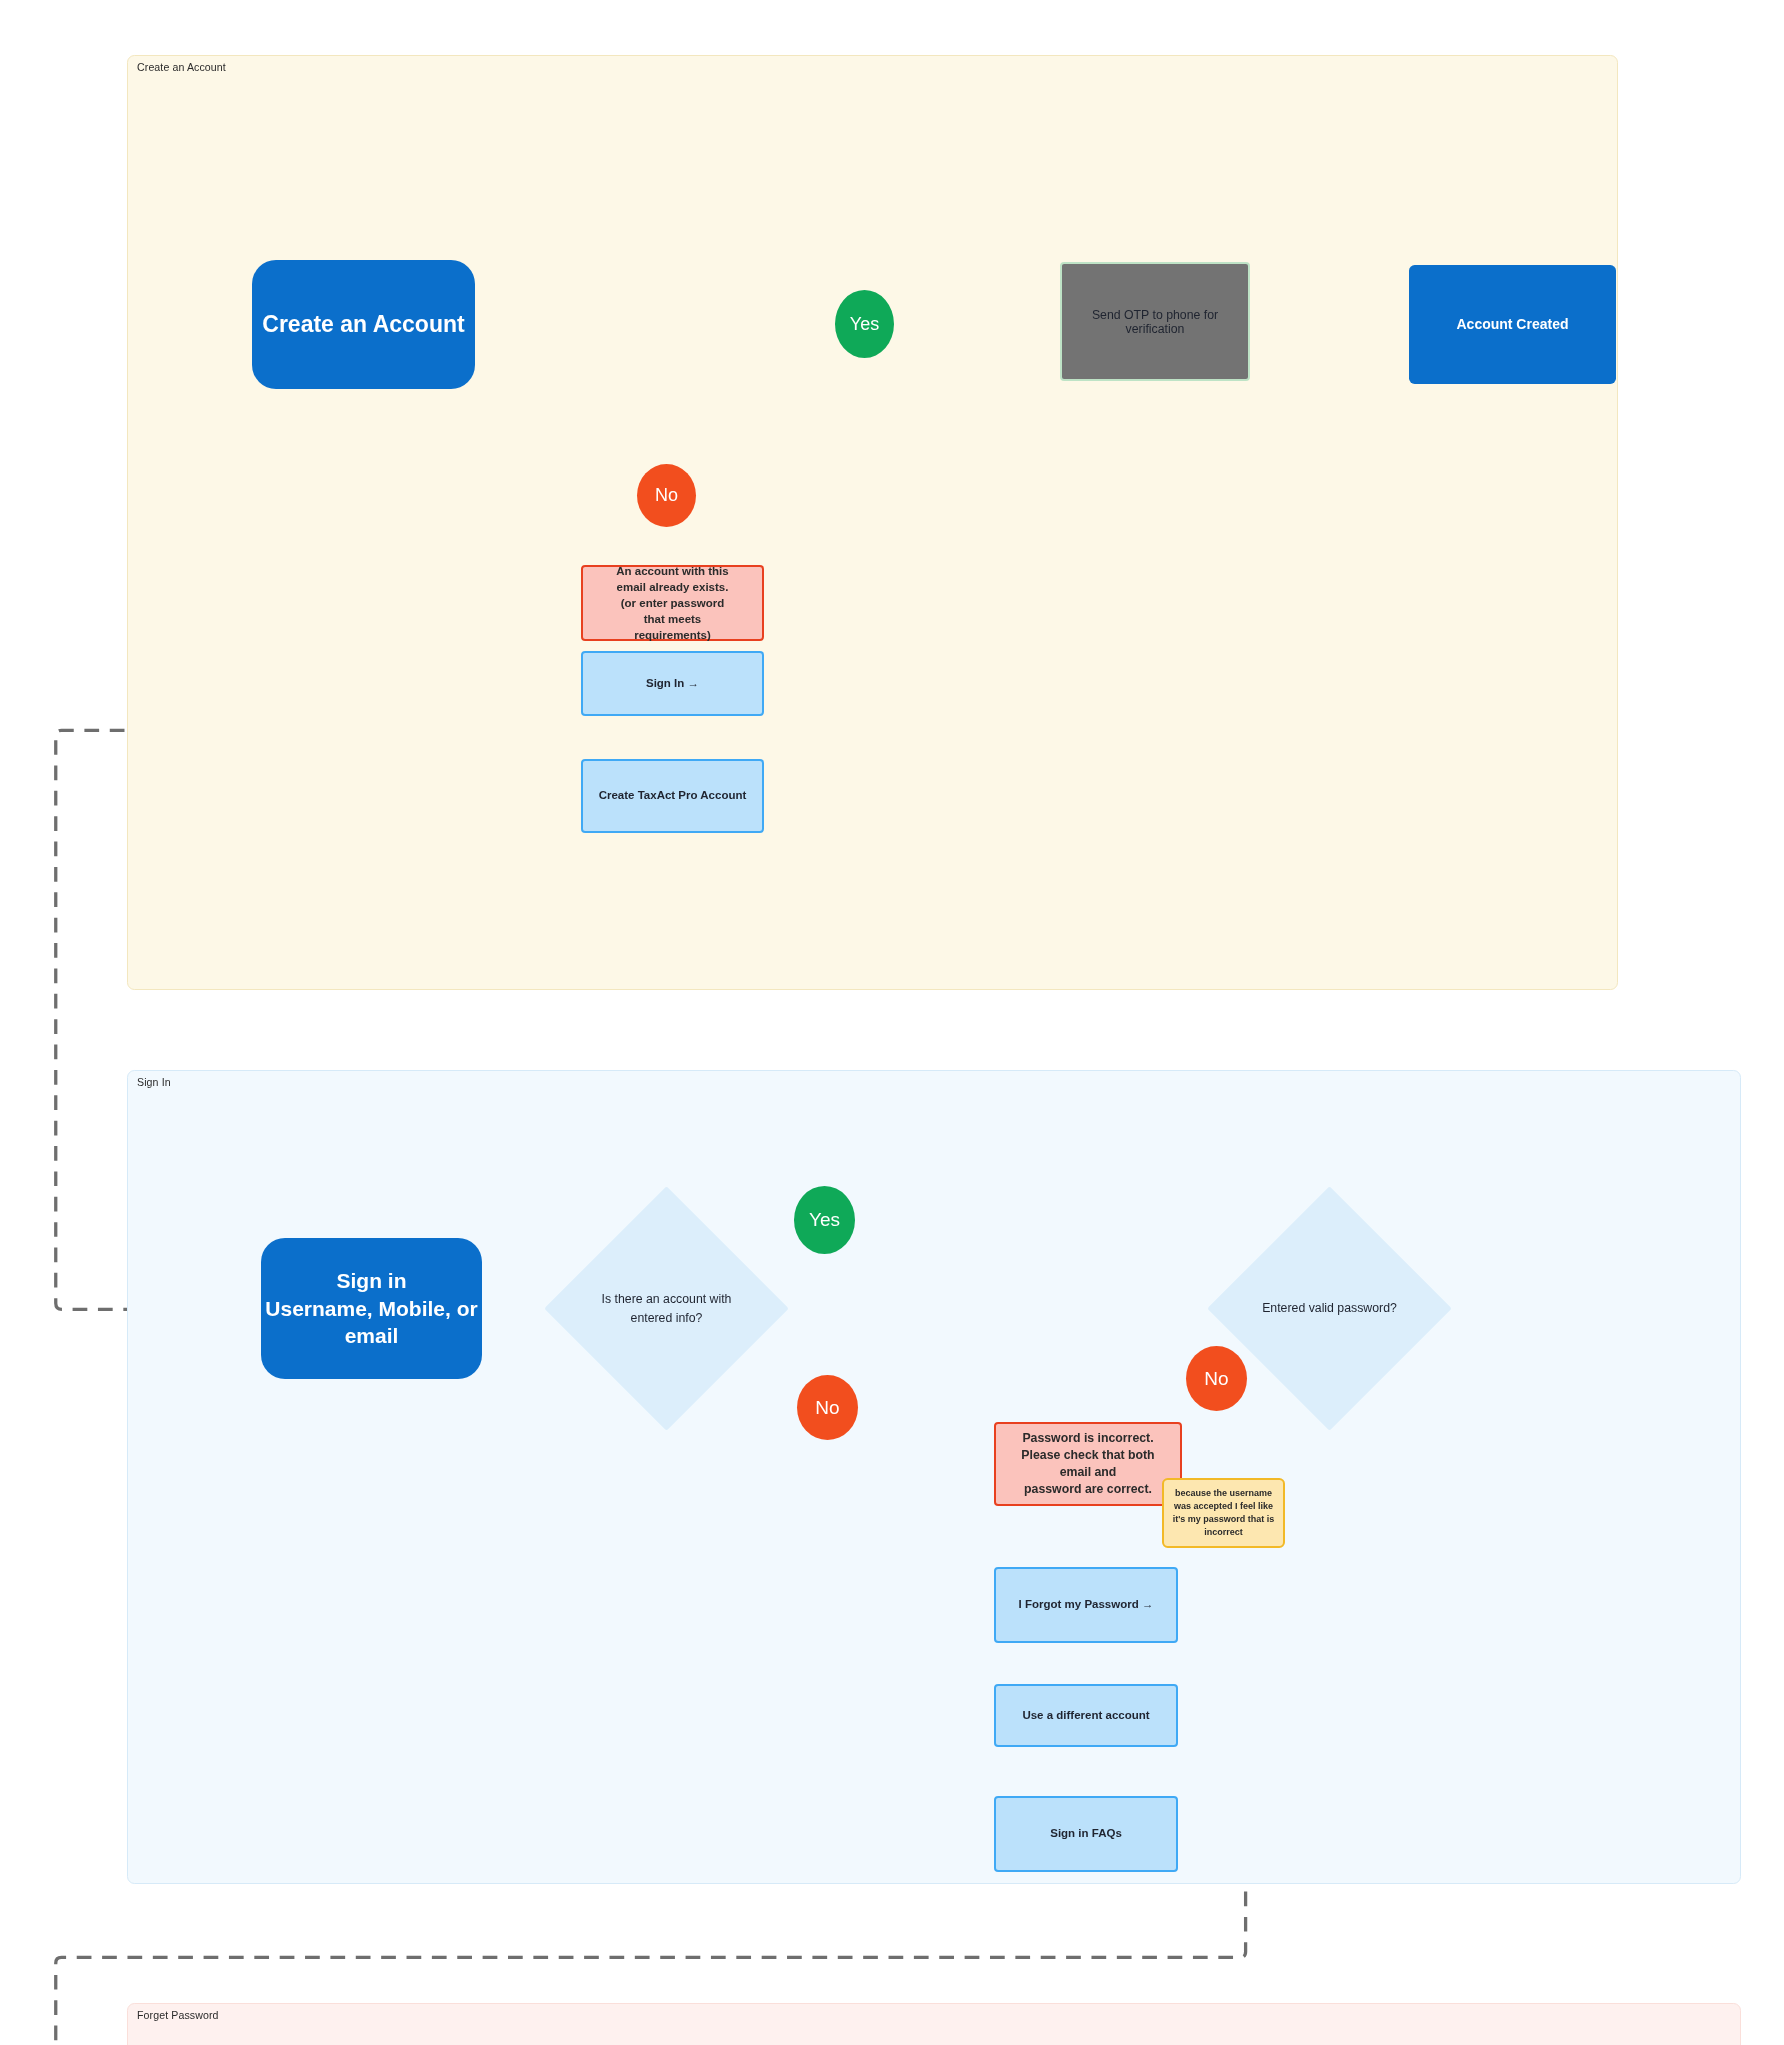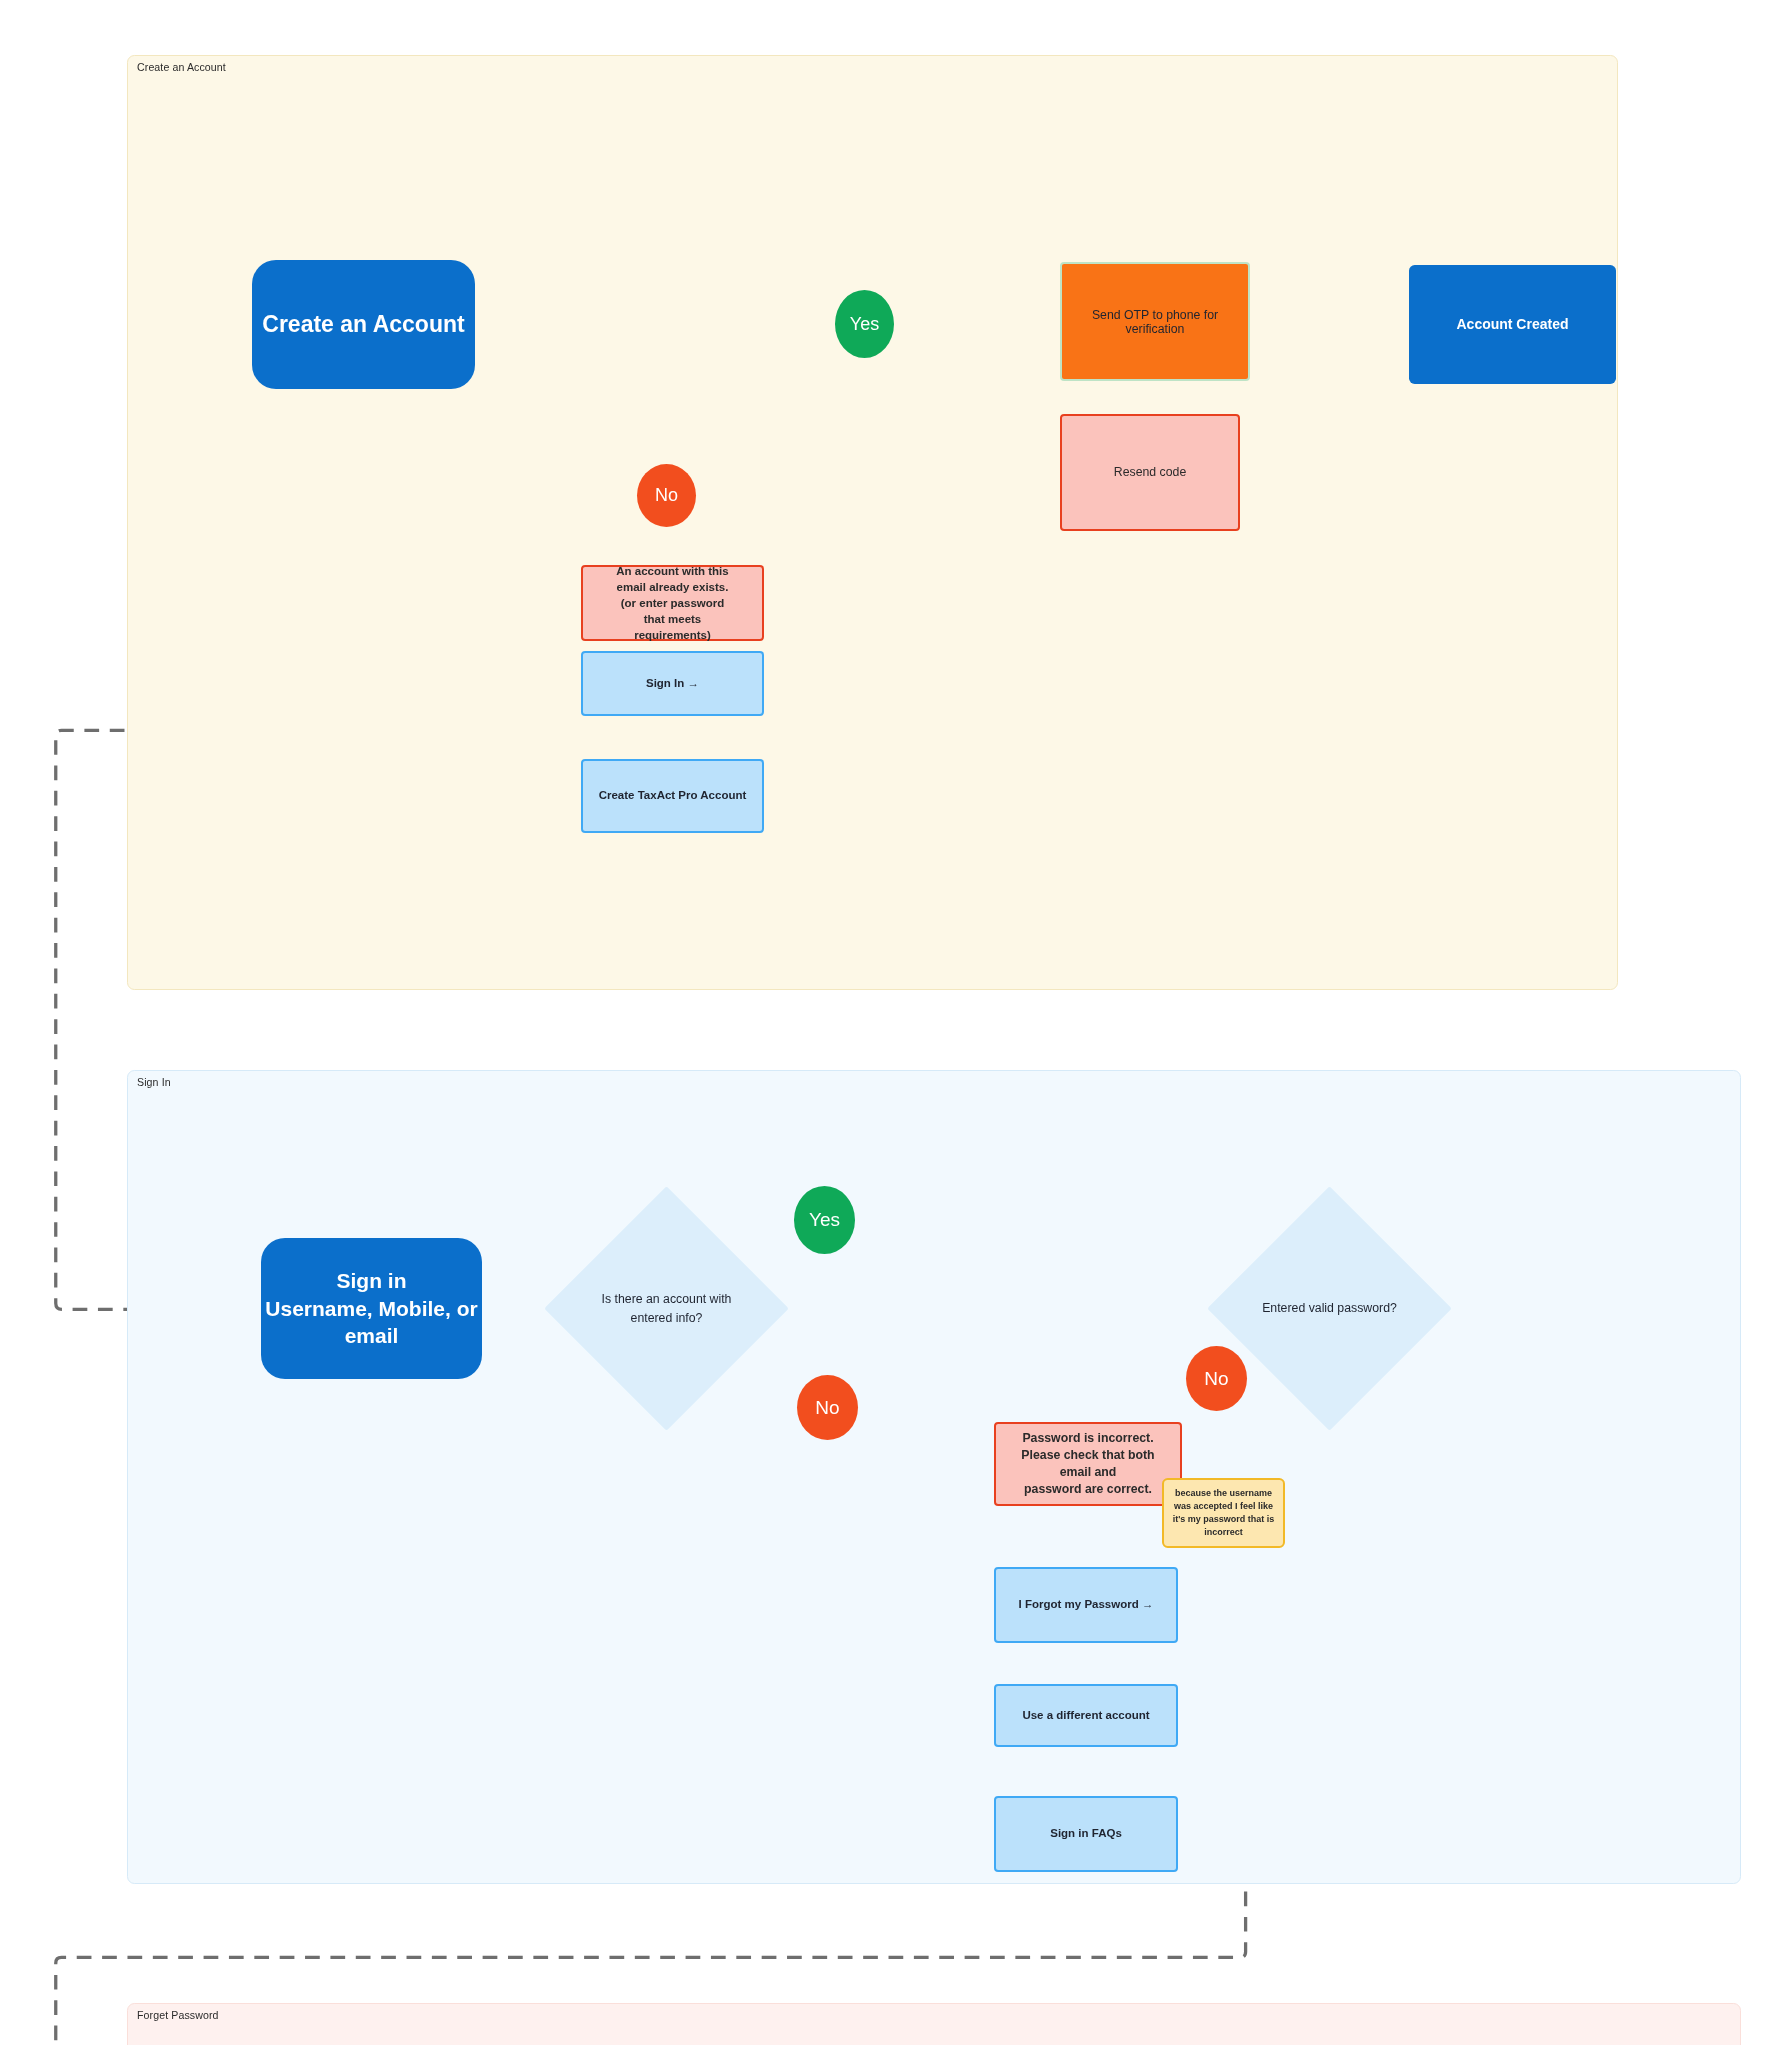--- a/index.html
+++ b/index.html
@@ -13,21 +13,21 @@
   .node{position:absolute;box-sizing:border-box;display:flex;align-items:center;justify-content:center;text-align:center;}
 
   
   .n-primary{background:#0B6FCB;border-radius:24px;color:#ffffff;font-weight:700;line-height:1.32;}
   .n-primary.sq{border-radius:5.7px;}
 
   
   .n-option{background:#BBE1FB;border:2px solid #3FA9F5;border-radius:4.1px;color:#1f2430;line-height:1.35;font-weight:bold;}
 
   
-  .n-green{background:#f97316;border:2px solid #BEE3C6;border-radius:4.1px;color:#1f2430;}
+  .n-green{background:#737373;border:2px solid #BEE3C6;border-radius:4.1px;color:#1f2430;}
 
   
   .n-error{background:#FBC3BC;border:2.5px solid #E8401F;border-radius:4.1px;color:#2b2b2b;font-weight:700;line-height:1.4;}
   .n-error.plain{font-weight:400;}
 
   
   .n-note{background:#FDE7B0;border:2px solid #F2B927;border-radius:5.7px;color:#2b2b2b;line-height:1.45;}
 
   
   .n-circle{border-radius:50%;color:#fff;display:flex;align-items:center;justify-content:center;font-weight:400;}
@@ -125,21 +125,20 @@
 
   <div class="node n-primary" style="left:252px;top:260px;width:223px;height:129px;font-size:23px;">Create an Account</div>
 
 
   <div class="node n-circle c-yes" style="left:835px;top:290px;width:59px;height:68px;font-size:18px;">Yes</div>
 
   <div class="node n-circle c-no" style="left:637px;top:464px;width:59px;height:63px;font-size:18px;">No</div>
 
   <div class="node n-green" style="left:1060px;top:262px;width:190px;height:119px;font-size:12.3px;">Send OTP to phone for verification</div>
 
-  <div class="node n-error plain" style="left:1060px;top:414px;width:180px;height:117px;font-size:12.3px;">Resend code</div>
 
   <div class="node n-primary sq" style="left:1409px;top:265px;width:207px;height:119px;font-size:14px;">Account Created</div>
 
   <div class="node n-error" style="left:581px;top:565px;width:183px;height:76px;font-size:11.5px;padding:0 26px;">An account with this email already exists. (or enter password that meets requirements)</div>
 
   <div class="node n-option" style="left:581px;top:651px;width:183px;height:65px;font-size:11.5px;font-weight:700;">Sign In  →</div>
 
   <div class="node n-option" style="left:581px;top:759px;width:183px;height:74px;font-size:11.5px;">Create TaxAct Pro Account</div>
 
   <div class="frame" style="left:127px;top:1070px;width:1612px;height:812px;background:#F2F9FE;border:0.8px solid #D6EAF8;"></div>

